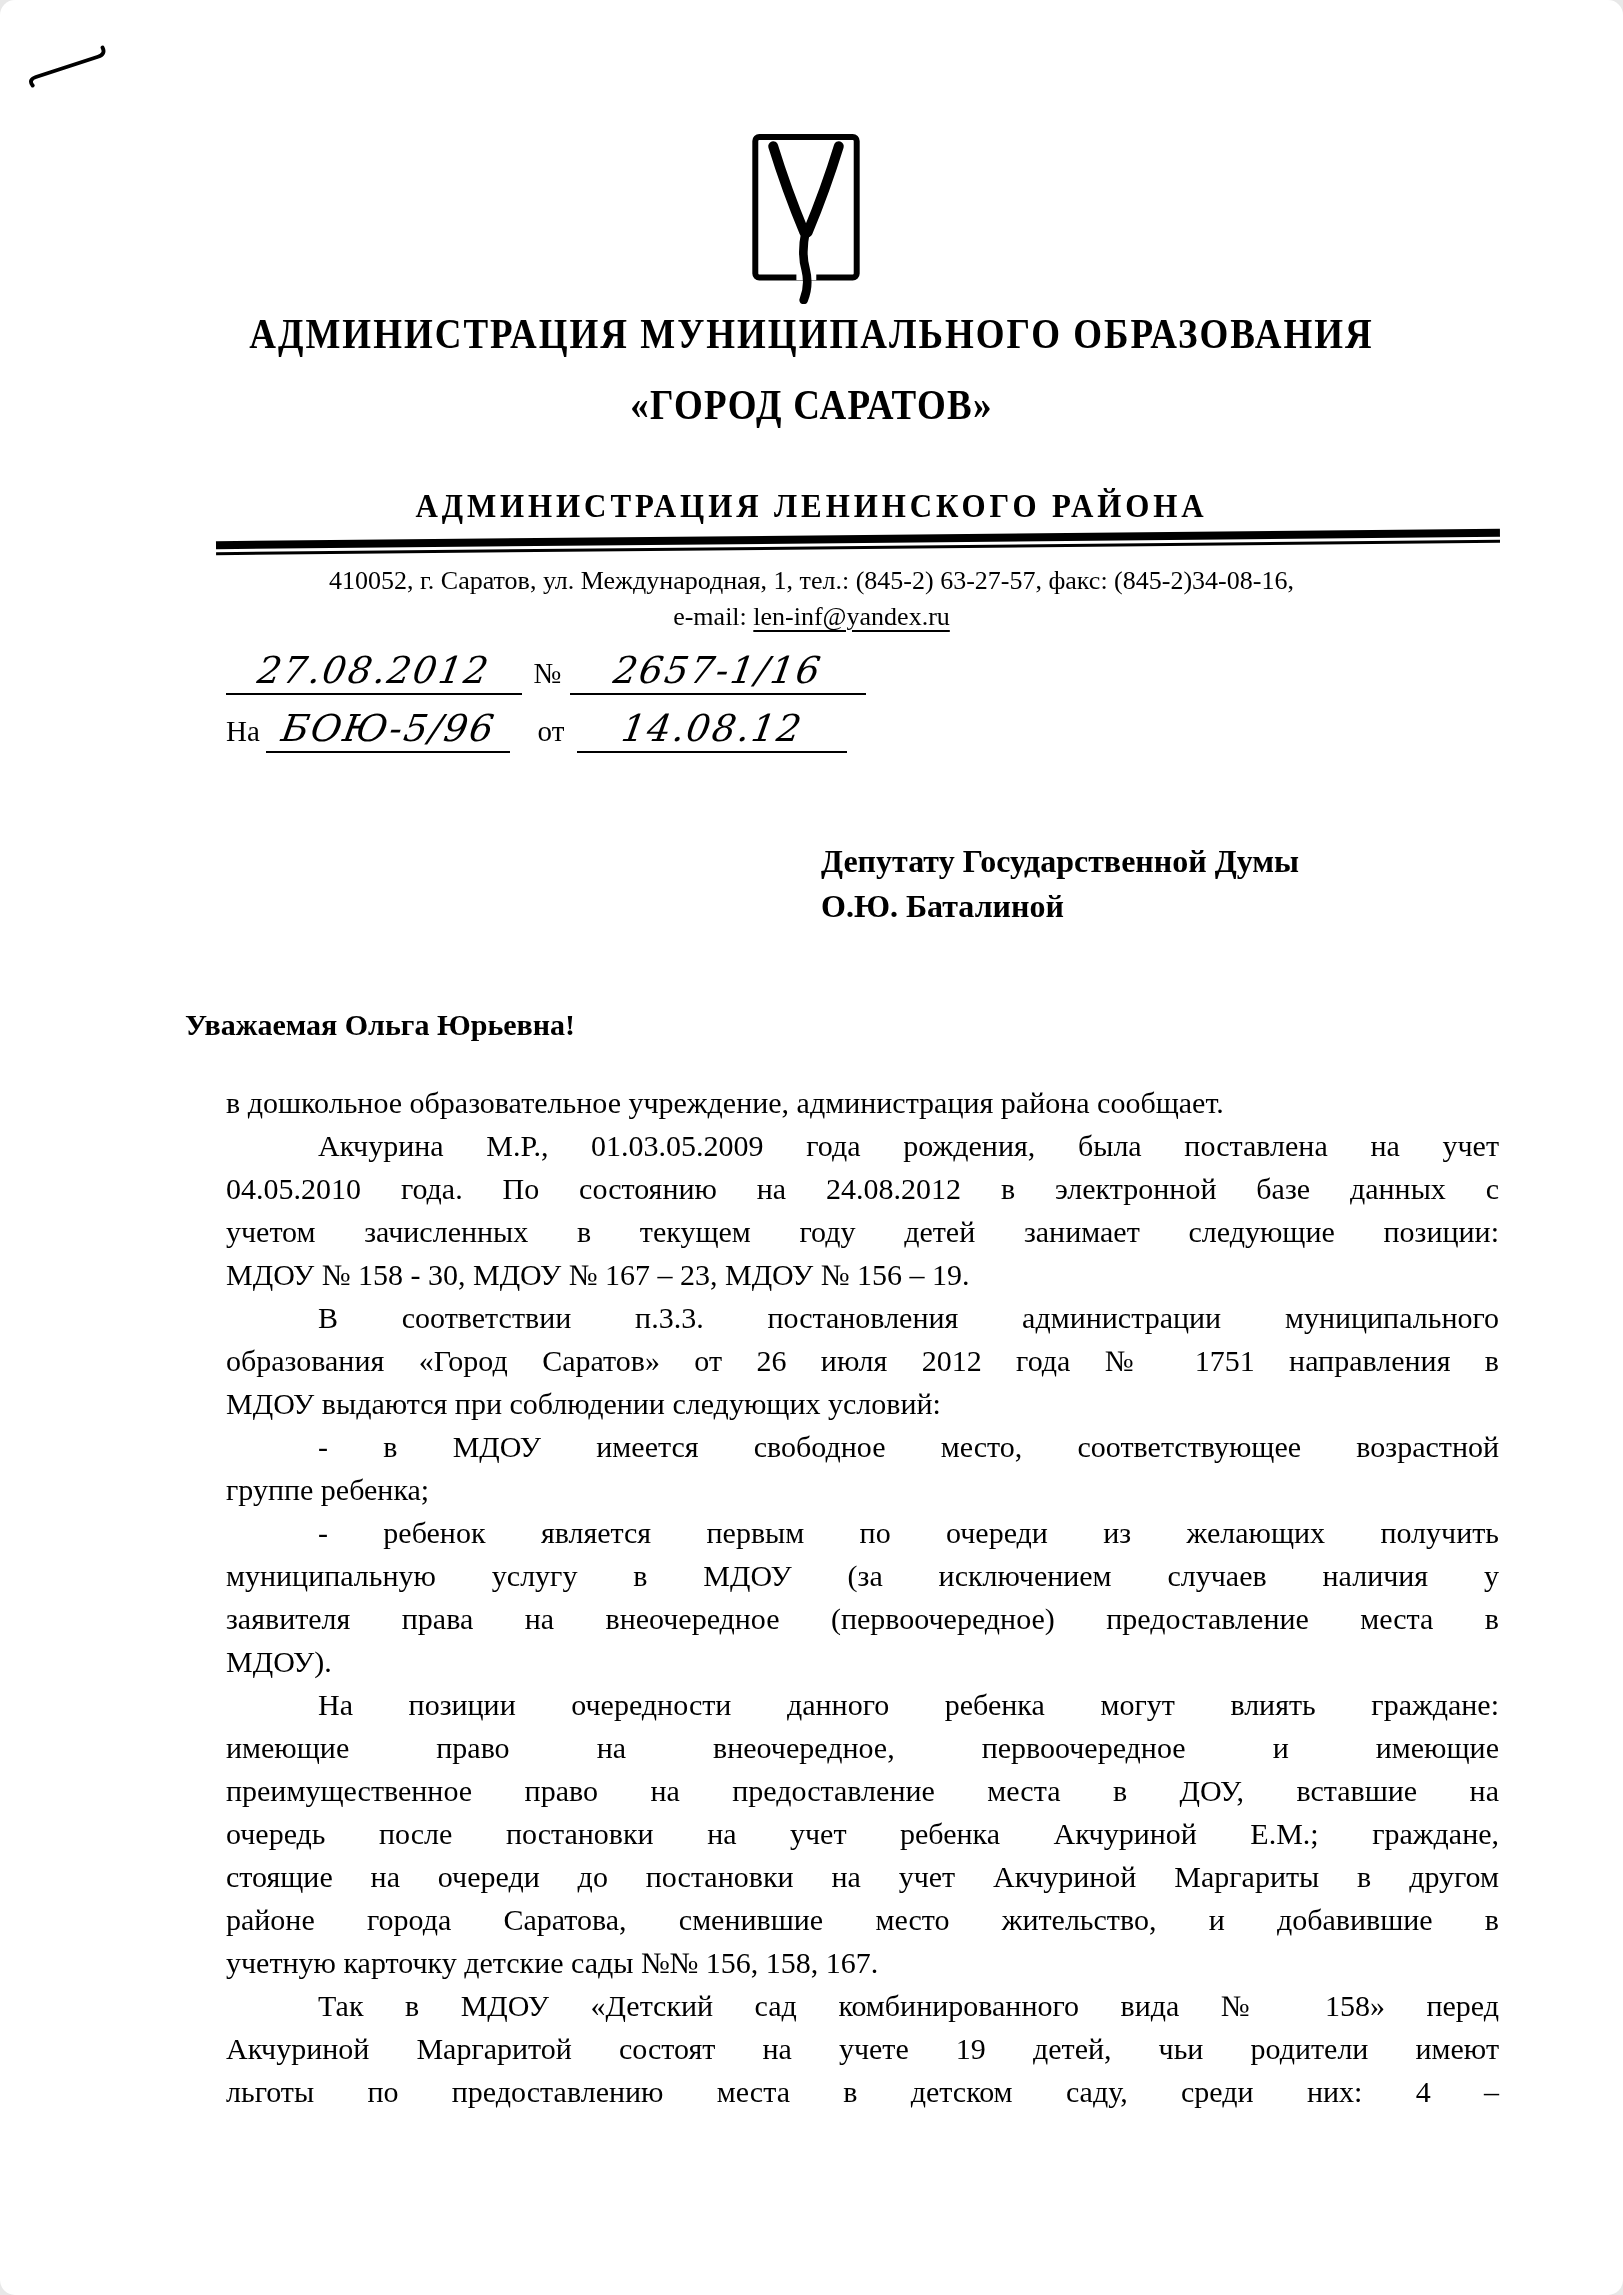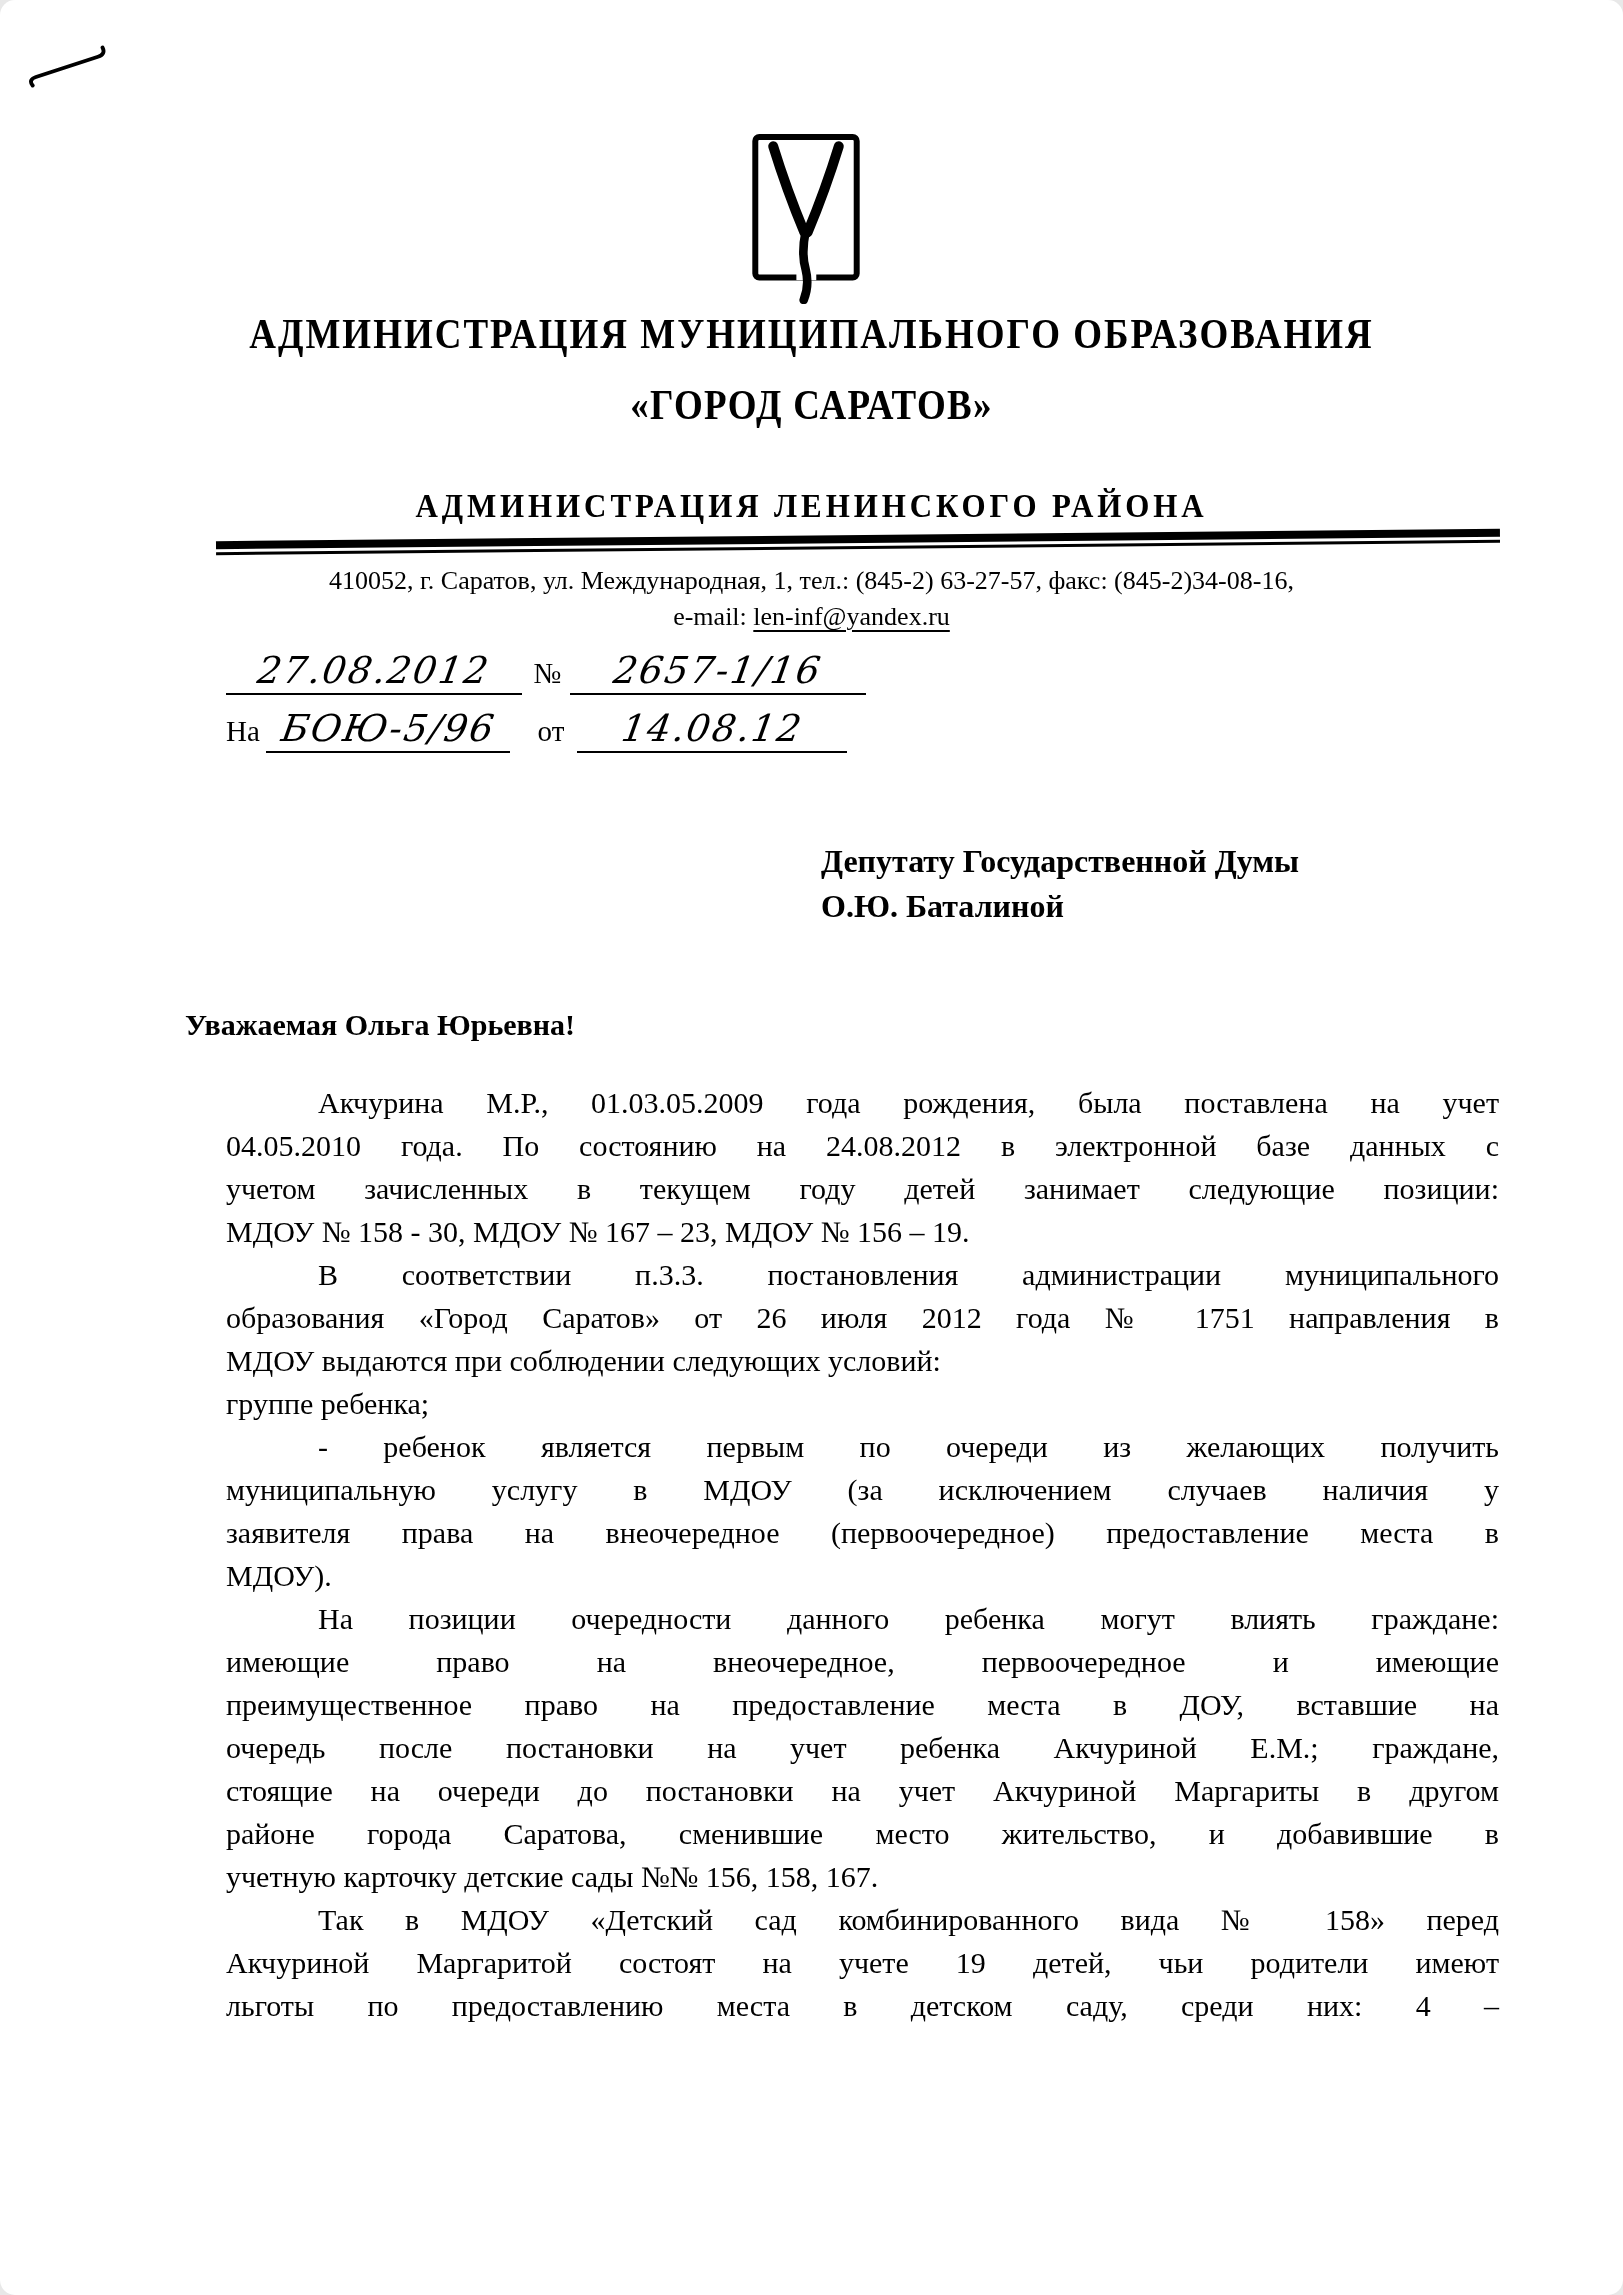--- a/index.html
+++ b/index.html
@@ -100,27 +100,29 @@
   </div>
 
   <div class="abs addressee">
     <div>Депутату Государственной Думы</div>
     <div>О.Ю. Баталиной</div>
   </div>
 
   <div class="abs greeting">Уважаемая Ольга Юрьевна!</div>
 
   <div class="abs body">
+      <div class="bline">в дошкольное образовательное учреждение, администрация района сообщает.</div>
       <div class="bline just ind">Акчурина М.Р., 01.03.05.2009 года рождения, была поставлена на учет</div>
       <div class="bline just">04.05.2010 года. По состоянию на 24.08.2012 в электронной базе данных с</div>
       <div class="bline just">учетом зачисленных в текущем году детей занимает следующие позиции:</div>
       <div class="bline">МДОУ № 158 - 30, МДОУ № 167 – 23, МДОУ № 156 – 19.</div>
       <div class="bline just ind">В соответствии п.3.3. постановления администрации муниципального</div>
       <div class="bline just">образования «Город Саратов» от 26 июля 2012 года № 1751 направления в</div>
       <div class="bline">МДОУ выдаются при соблюдении следующих условий:</div>
+      <div class="bline just ind">- в МДОУ имеется свободное место, соответствующее возрастной</div>
       <div class="bline">группе ребенка;</div>
       <div class="bline just ind">- ребенок является первым по очереди из желающих получить</div>
       <div class="bline just">муниципальную услугу в МДОУ (за исключением случаев наличия у</div>
       <div class="bline just">заявителя права на внеочередное (первоочередное) предоставление места в</div>
       <div class="bline">МДОУ).</div>
       <div class="bline just ind">На позиции  очередности данного ребенка могут влиять граждане:</div>
       <div class="bline just">имеющие право на внеочередное, первоочередное и имеющие</div>
       <div class="bline just">преимущественное право на предоставление места в ДОУ, вставшие на</div>
       <div class="bline just">очередь после постановки на учет ребенка Акчуриной Е.М.; граждане,</div>
       <div class="bline just">стоящие на очереди до постановки на учет Акчуриной Маргариты в другом</div>

